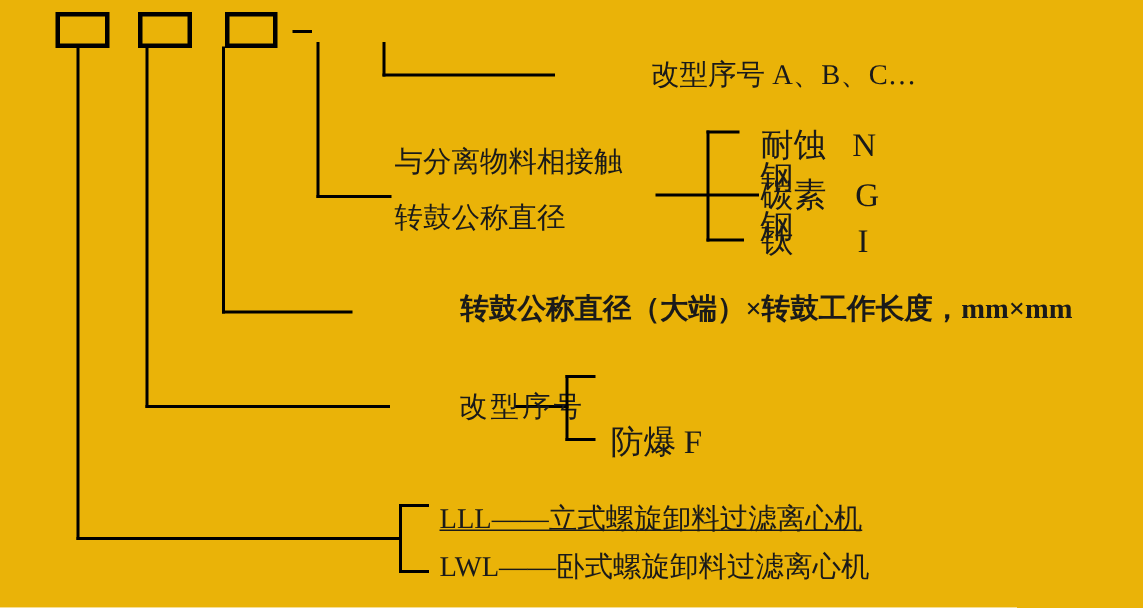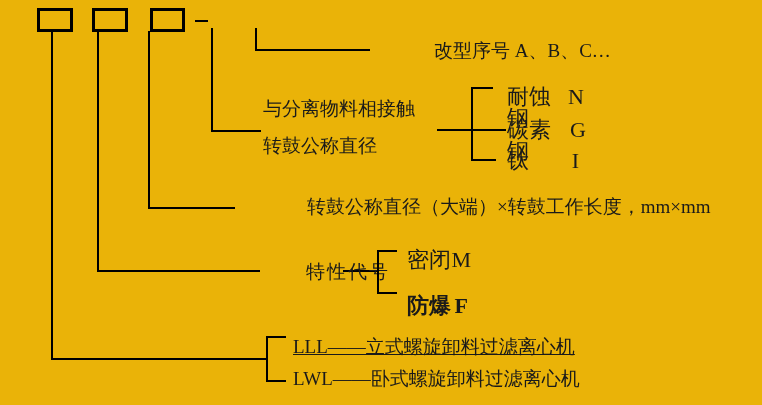--- a/index.html
+++ b/index.html
@@ -57,33 +57,29 @@
   </div>
   <div class="opt-row" style="left:507px;top:119px;width:79px;">
     <span>碳素钢</span>
     <span>G</span>
   </div>
   <div class="opt-row" style="left:507px;top:150px;width:72px;">
     <span>钛</span>
     <span>I</span>
   </div>
 
-  <div class="txt" style="left:307px;top:196px;">转鼓公称直径（大端）×转鼓工作长度，mm×mm</div>
+  <div class="txt" style="left:307px;top:196px;font-weight:bold;">转鼓公称直径（大端）×转鼓工作长度，mm×mm</div>
 
   <div class="h" style="left:343px;top:270px;width:36px;"></div>
-  <div class="txt feature-title" style="left:306px;top:261px;">特性代号</div>
+  <div class="txt feature-title" style="left:306px;top:261px;">改型序号</div>
   <div class="v" style="left:377px;top:250px;height:44px;"></div>
   <div class="h" style="left:377px;top:250px;width:20px;"></div>
   <div class="h" style="left:377px;top:292px;width:20px;"></div>
 
-  <div class="opt-row" style="left:407px;top:249px;width:64px;">
-    <span>密闭</span>
-    <span>M</span>
-  </div>
-  <div class="opt-row" style="left:407px;top:295px;width:61px;font-weight:bold;">
+  <div class="opt-row" style="left:407px;top:284px;width:61px;">
     <span>防爆</span>
     <span>F</span>
   </div>
 
   <div class="v" style="left:266px;top:336px;height:46px;"></div>
   <div class="h" style="left:266px;top:336px;width:20px;"></div>
   <div class="h" style="left:266px;top:380px;width:20px;"></div>
 
   <div class="txt" style="left:293px;top:336px;text-decoration:underline;">LLL——立式螺旋卸料过滤离心机</div>
   <div class="txt" style="left:293px;top:368px;text-align:center;">LWL——卧式螺旋卸料过滤离心机</div>

